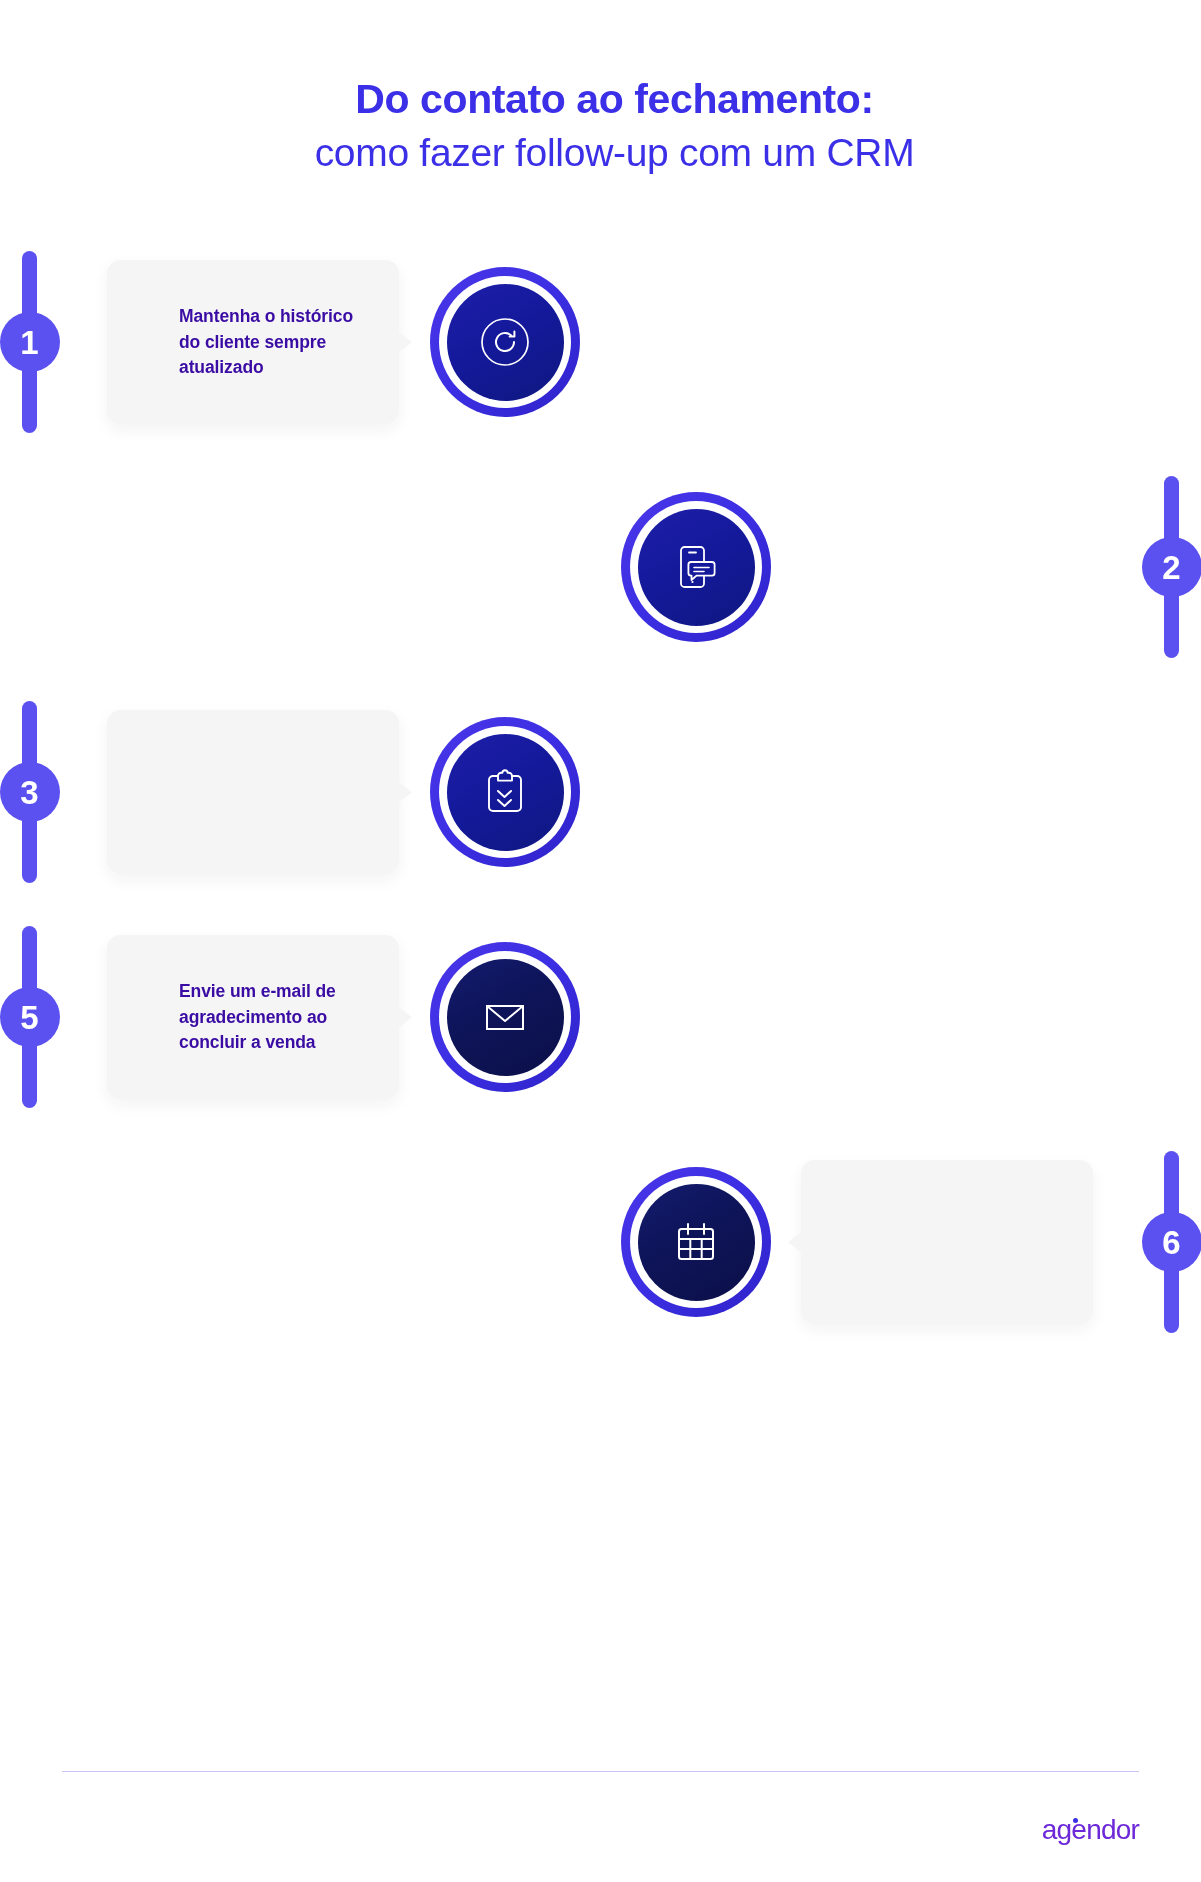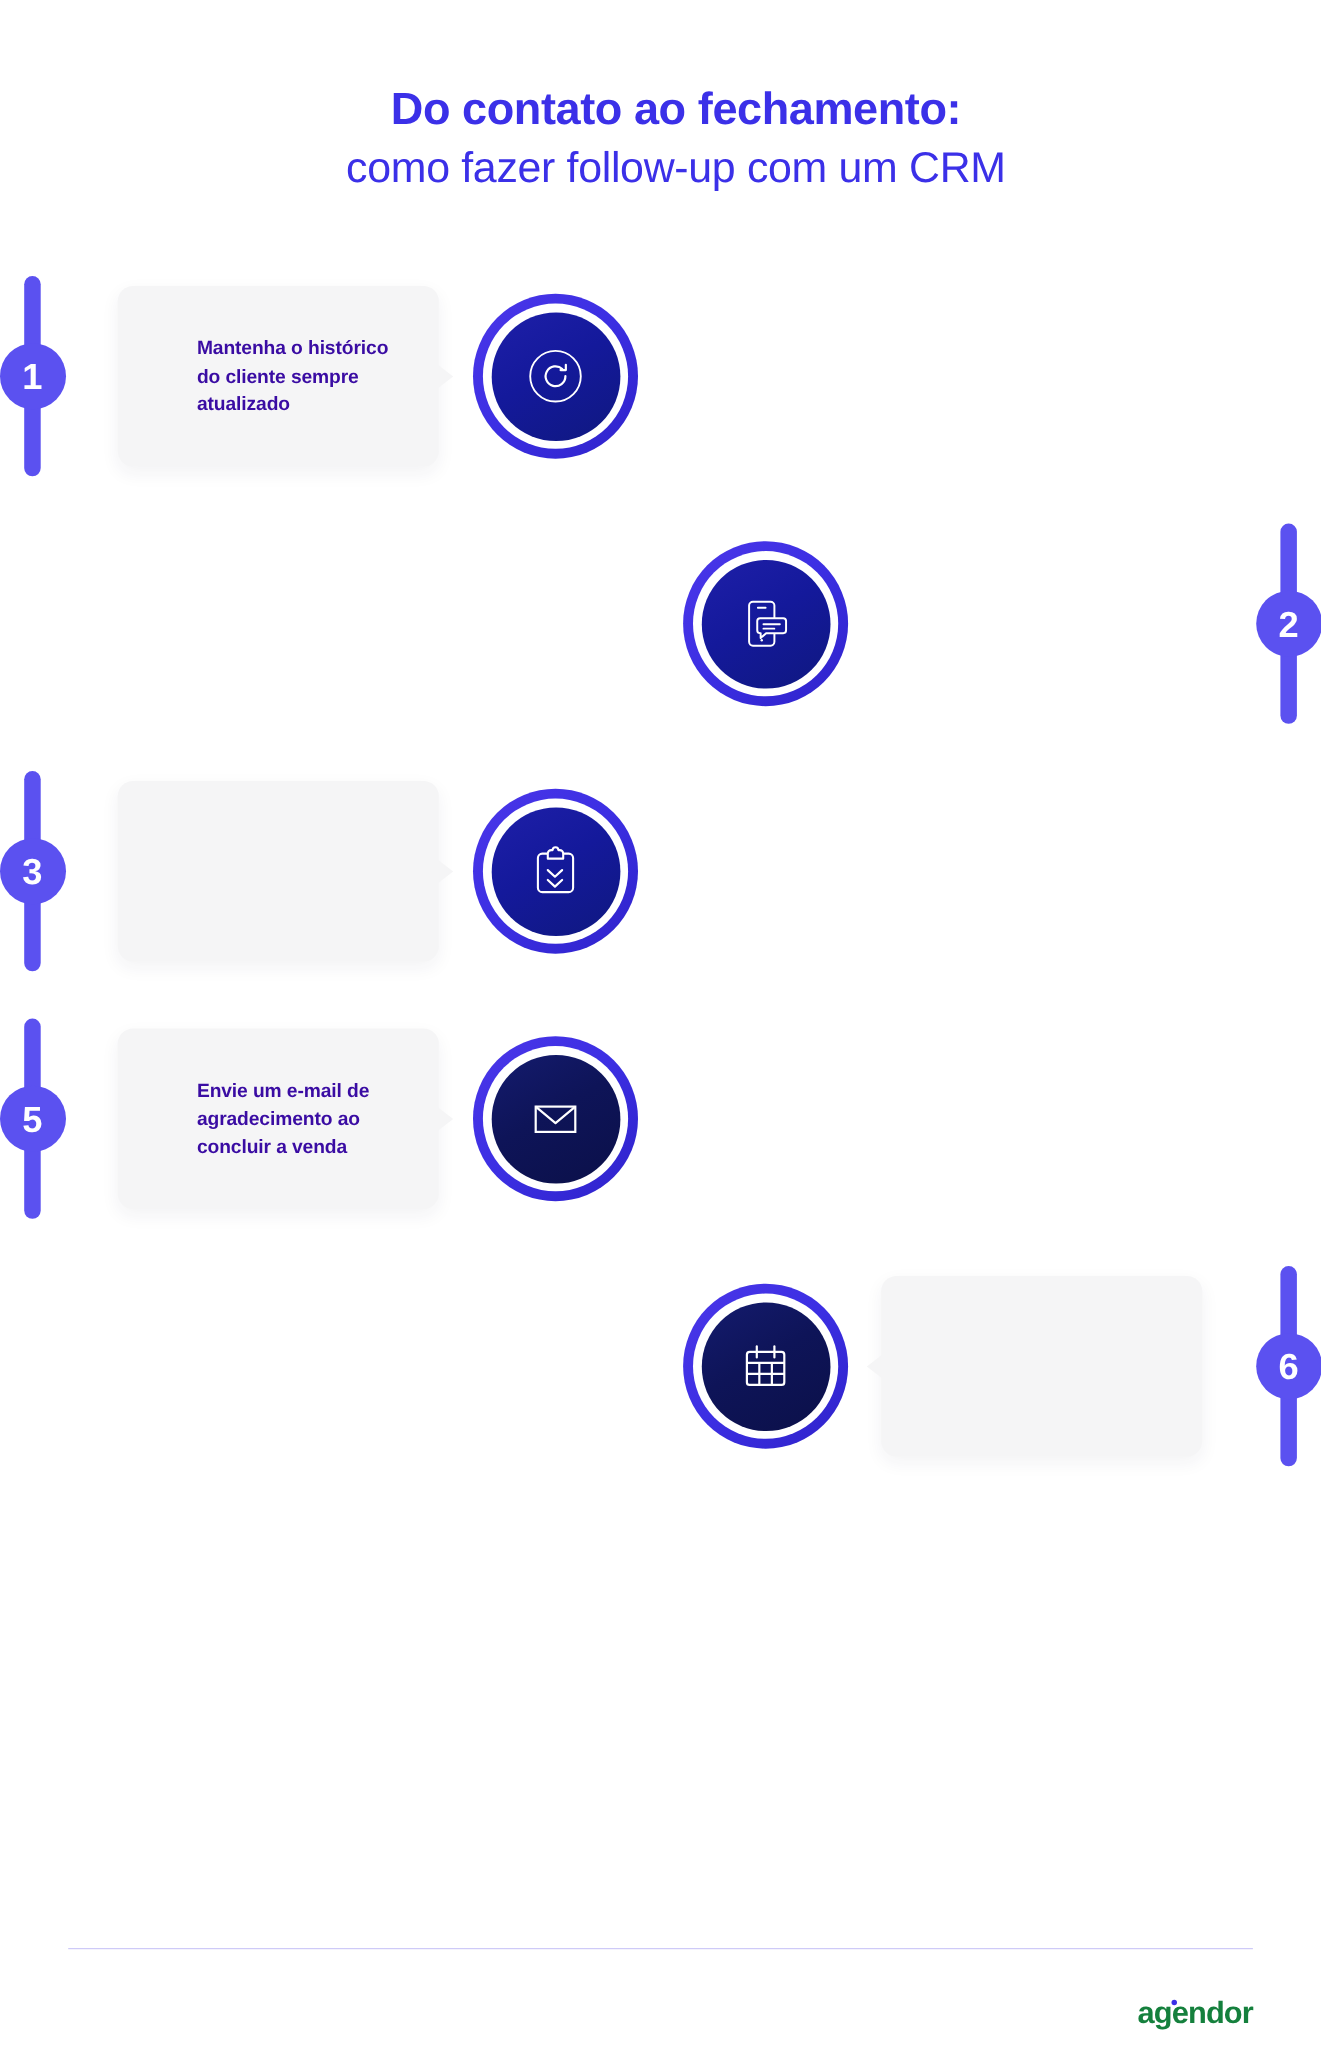--- a/index.html
+++ b/index.html
@@ -138,22 +138,22 @@
   }
   .footer-rule {
     height: 1.5px;
     background: #9C95F0;
     opacity: .55;
     margin-bottom: 42px;
   }
   .footer-row { display: flex; justify-content: flex-end; }
   .logo {
     font-size: 28px;
-    font-weight: 700;
-    color: #15803d;
+    font-weight: 400;
+    color: #6d28d9;
     letter-spacing: -0.8px;
     position: relative;
   }
   .logo .dot {
     position: absolute;
     width: 5px; height: 5px; border-radius: 50%;
     background: #3B30E8;
     left: 31px; top: 4px;
   }
 </style>

